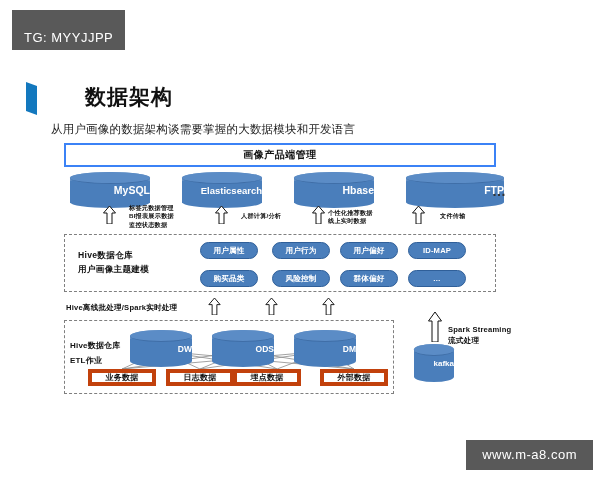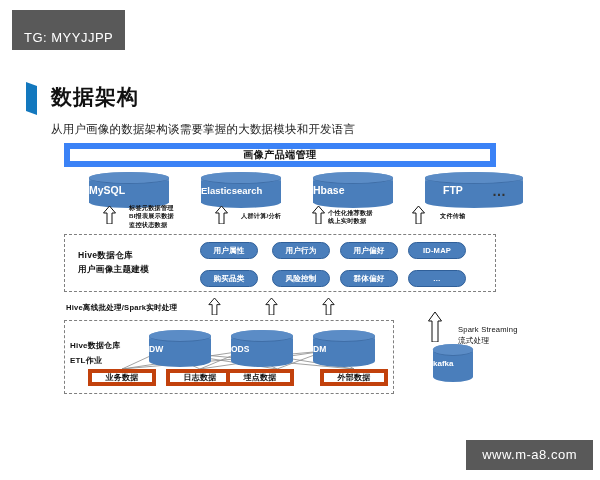--- a/index.html
+++ b/index.html
@@ -61,20 +61,21 @@
     margin-right: 14px;
     flex: none;
     clip-path: polygon(0 0, 100% 4px, 100% 100%, 0 calc(100% - 4px));
   }
   .slide-title {
     font-size: 21px;
     font-weight: 600;
     line-height: 30px;
     letter-spacing: 1px;
     color: #111;
+    margin-left: 34px;
   }
   .slide-subtitle {
     margin-top: 7px;
     margin-left: 25px;
     font-size: 11.5px;
     color: #1a1a1a;
     letter-spacing: .2px;
   }
 
   
@@ -86,44 +87,43 @@
     height: 480px;
   }
   .diagram > * { position: absolute; }
 
   
   .product-box {
     left: 64px;
     top: 143px;
     width: 432px;
     height: 24px;
-    border: 6px solid #3b82f6;
+    border: 2px solid #3b82f6;
     background: #ffffff;
     display: flex;
     align-items: center;
     justify-content: center;
     font-size: 10px;
     font-weight: bold;
     color: #111;
     letter-spacing: .5px;
     box-sizing: border-box;
   }
 
   
   .cyl {
     background: #4a7ebb;
     border-radius: 50% / 16%;
     display: flex;
     align-items: center;
-    justify-content: flex-start;
+    justify-content: flex-end;
     color: #ffffff;
     font-weight: bold;
     position: absolute;
     box-shadow: inset 0 5px 0 -1px rgba(255,255,255,.16);
-    margin-left: 19px;
   }
   .cyl::before {
     content: "";
     position: absolute;
     left: 0; right: 0; top: 0;
     height: 30%;
     border-radius: 50% / 50%;
     background: #5b8cc6;
     border-bottom: 1px solid #3f6ea7;
   }
@@ -260,39 +260,39 @@
     align-items: center;
     justify-content: center;
     font-size: 8px;
     font-weight: bold;
     color: #111;
     box-sizing: border-box;
     letter-spacing: .2px;
   }
   .src-box.b1 { left: 88px; }
   .src-box.b2 { left: 166px; }
-  .src-box.b3 { left: 226px; }
+  .src-box.b3 { left: 233px; }
   .src-box.b4 { left: 320px; }
 
   .etl-lines { left: 64px; top: 320px; }
 
   
   .kafka-cyl {
     width: 40px;
     height: 38px;
     left: 414px;
     top: 344px;
     font-size: 8px;
     border-radius: 50% / 14%;
   }
   .spark-label {
-    left: 458px;
+    left: 448px;
     top: 324px;
     font-size: 7.6px;
-    font-weight: normal;
+    font-weight: bold;
     line-height: 1.45;
     color: #111;
     white-space: pre-line;
     letter-spacing: .2px;
   }
 </style>
 </head>
 <body>
 
 <div class="tg-badge">TG: MYYJJPP</div>

